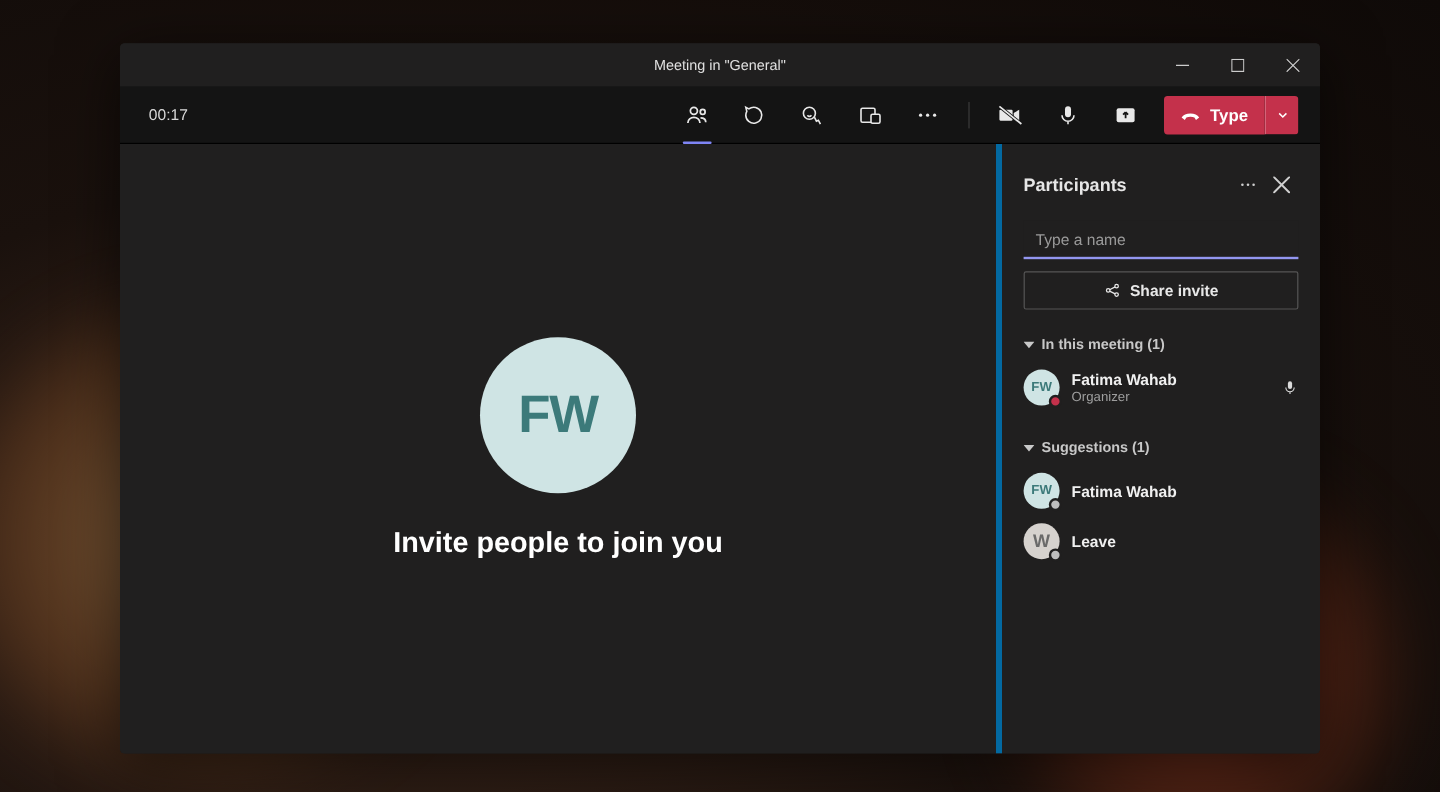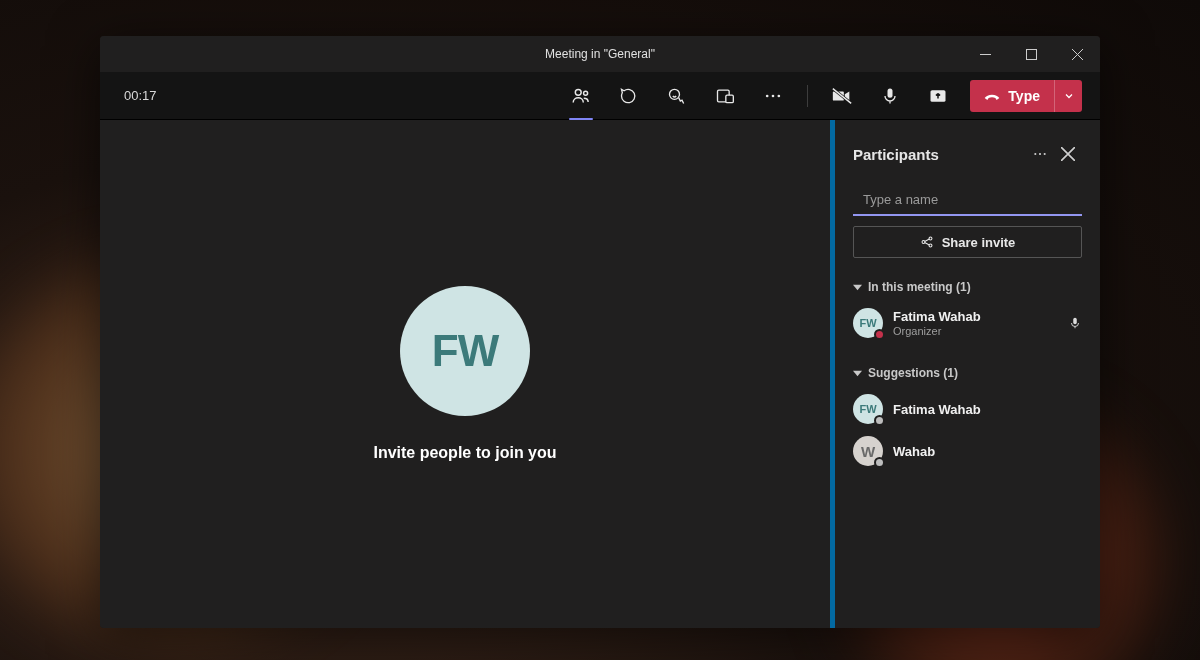--- a/index.html
+++ b/index.html
@@ -36,21 +36,21 @@
   .icon-btn { width: 40px; height: 40px; display:flex; align-items:center; justify-content:center; color:#e8e8e8; cursor:pointer; border-radius:4px; position:relative;}
   .icon-btn.active::after { content:""; position:absolute; bottom:-4px; left:8px; right:8px; height:2px; background:#7f85f5; border-radius:1px;}
   .vdiv { width:1px; height:22px; background:#3d3d3d; margin:0 6px; }
   .leave-group { display:flex; align-items:stretch; height:32px; margin-left:4px;}
   .leave-btn { background:#c4314b; color:#fff; border:none; padding:0 14px; display:flex; align-items:center; gap:8px; font-size:14px; font-weight:600; border-radius:3px 0 0 3px; cursor:pointer;}
   .leave-chevron { background:#c4314b; border:none; border-left:1px solid rgba(255,255,255,0.25); width:28px; display:flex; align-items:center; justify-content:center; color:#fff; border-radius:0 3px 3px 0; cursor:pointer;}
 
   .body { flex:1; display:flex; min-height:0; }
   .stage { flex:1; background:#201f1f; display:flex; flex-direction:column; align-items:center; justify-content:center; gap:28px;}
   .avatar-lg { width:130px; height:130px; border-radius:50%; background:#cfe4e4; display:flex; align-items:center; justify-content:center; color:#3c7a7a; font-size:44px; font-weight:600; letter-spacing:-1px;}
-  .invite-text { color:#fff; font-size:16px; font-weight:700; }
+  .invite-text { color:#fff; font-size:24px; font-weight:700; }
 
   .side { width:270px; background:#201f1f; border-left:5px solid #0369a1; display:flex; flex-direction:column; padding:20px 18px 10px 18px; color:#e6e6e6;}
   .side-header { display:flex; align-items:center; margin-bottom:16px;}
   .side-title { font-size:15px; font-weight:700; flex:1;}
   .side-ctrl { width:28px; height:28px; display:flex; align-items:center; justify-content:center; color:#cfcfcf; cursor:pointer;}
   .search { width:100%; height:32px; background:#201f1f; border:none; border-bottom:2px solid #9396f0; color:#ddd; padding:0 10px; font-size:13px; outline:none;}
   .search::placeholder { color:#9a9a9a; }
   .share-btn { margin-top:10px; height:32px; border:1px solid #555; background:transparent; color:#e8e8e8; font-size:13px; font-weight:600; display:flex; align-items:center; justify-content:center; gap:8px; cursor:pointer; border-radius:2px;}
   .section { margin-top:22px; }
   .section-head { display:flex; align-items:center; gap:6px; font-size:12px; color:#c8c8c8; font-weight:600; margin-bottom:8px; cursor:pointer;}
@@ -253,21 +253,21 @@
             <div class="info">
               <span class="pname">Fatima Wahab</span>
             </div>
           </div>
           <div class="row">
             <div class="av-sm w">
               <span>W</span>
               <span class="status-dot dot-off"></span>
             </div>
             <div class="info">
-              <span class="pname">Wahab</span>
+              <span class="pname">Leave</span>
             </div>
           </div>
         </div>
 
       </div>
     </div>
 
   </div>
 </div>
 

